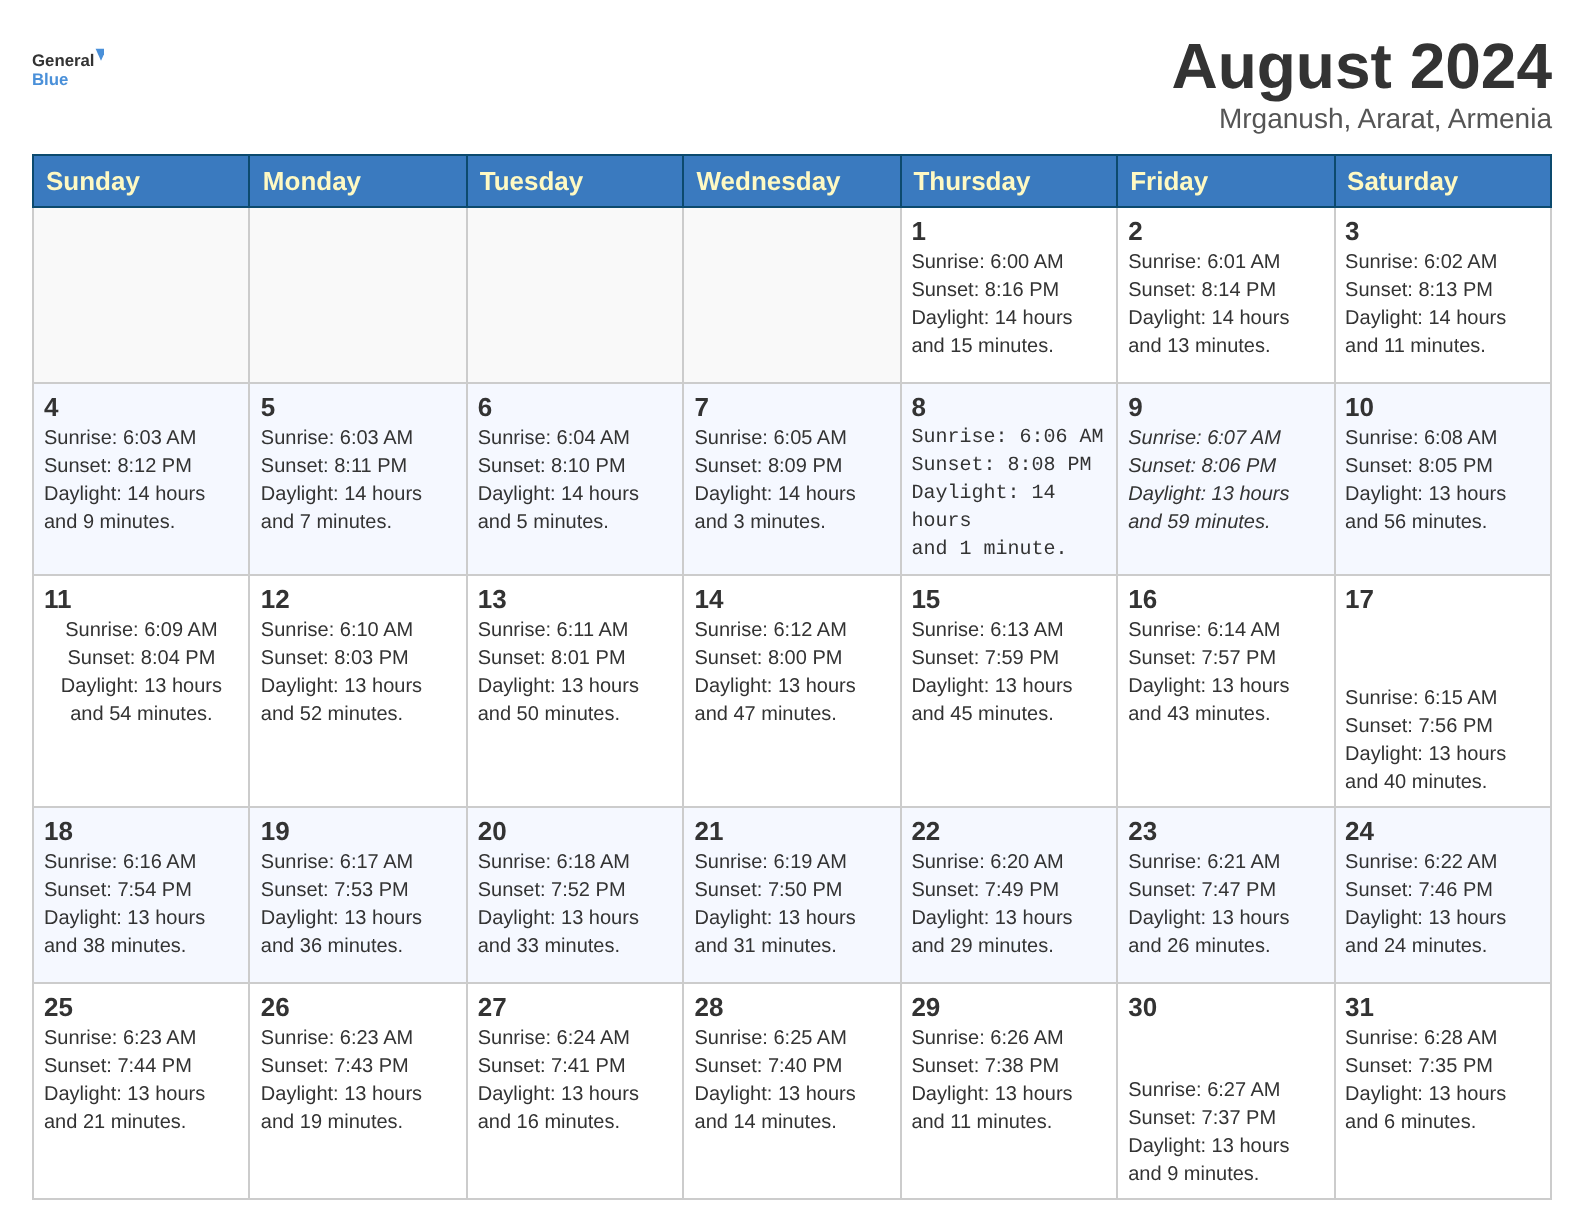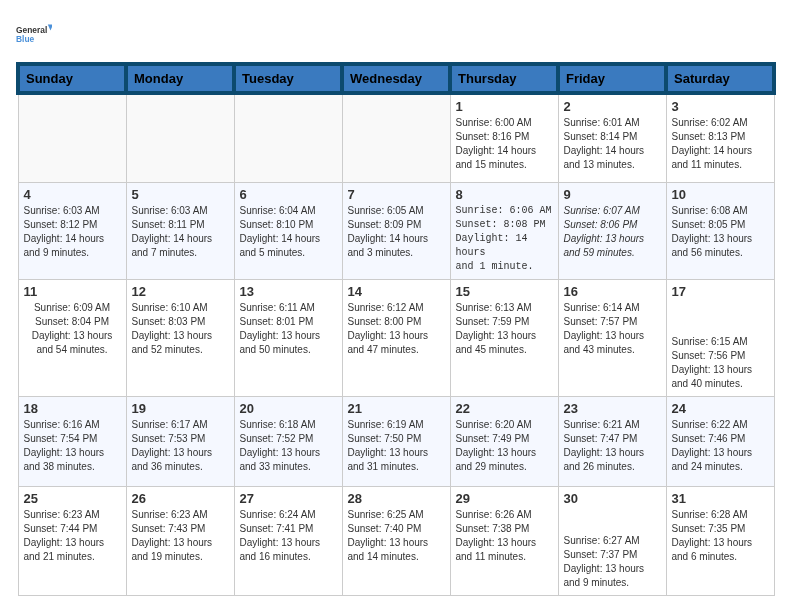--- a/index.html
+++ b/index.html
@@ -44,25 +44,25 @@
     }
     .calendar {
       flex: 1;
       border: 1px solid #ccc;
       border-collapse: collapse;
       width: 100%;
       table-layout: fixed;
     }
     .calendar th {
       background-color: #3a7abf;
-      color: #000000;
+      color: #fef9c3;
       text-align: left;
       padding: 5px 6px;
       font-size: 13px;
-      border: 4px solid #0c4a6e;
+      border: 1px solid #0c4a6e;
     }
     .calendar td {
       border: 1px solid #ccc;
       vertical-align: top;
       padding: 4px 5px;
       font-size: 10px;
       color: #333;
       height: 88px;
       background: #fff;
     }
@@ -92,20 +92,24 @@
   <div class="header">
     <div class="logo">
   <div style="display:flex;align-items:center;">
     <svg width="36" height="36" viewBox="0 0 60 36">
       <text x="0" y="16" font-size="14" font-weight="bold" font-family="Arial" fill="#333">General</text>
       <text x="0" y="32" font-size="14" font-weight="bold" font-family="Arial" fill="#4a90d9">Blue</text>
       <polygon points="53,2 62,2 57.5,12" fill="#4a90d9"></polygon>
     </svg>
   </div>
 </div>
+    <div class="title-block">
+      <div class="main-title">August 2024</div>
+      <div class="subtitle">Mrganush, Ararat, Armenia</div>
+    </div>
   </div>
 
   <table class="calendar">
     <thead>
       <tr>
         <th>Sunday</th>
         <th>Monday</th>
         <th>Tuesday</th>
         <th>Wednesday</th>
         <th>Thursday</th>

